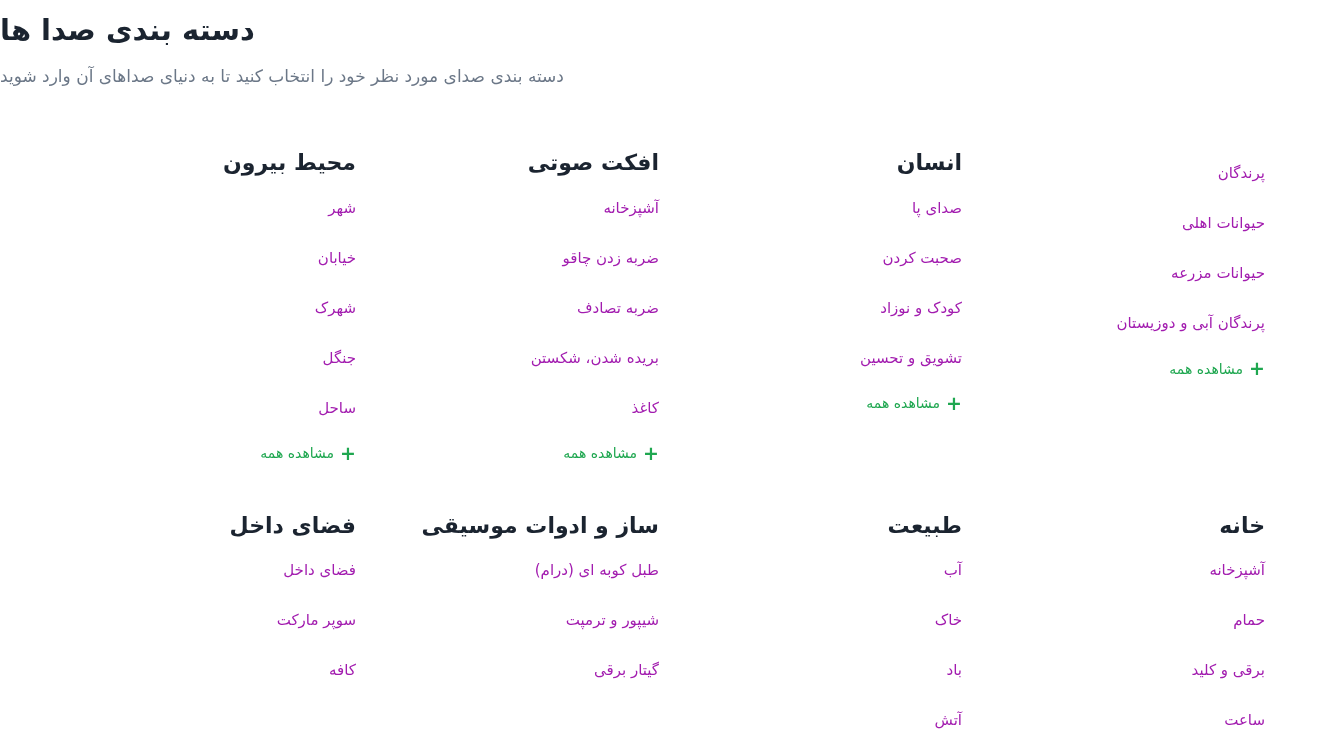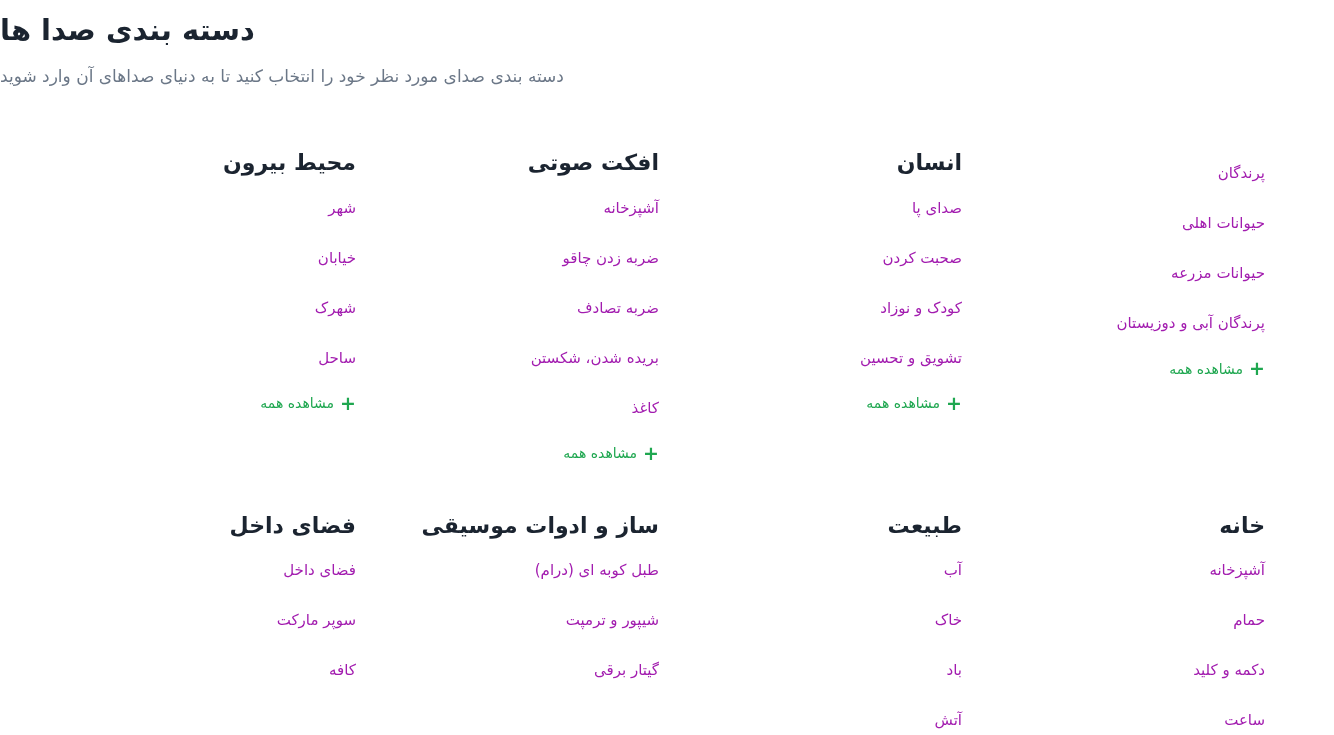--- a/index.html
+++ b/index.html
@@ -184,20 +184,23 @@
   </li>
 
   <li>
     <a class="category-item-link">خیابان</a>
   </li>
 
   <li>
     <a class="category-item-link">شهرک</a>
   </li>
 
+  <li>
+    <a class="category-item-link">جنگل</a>
+  </li>
 
   <li>
     <a class="category-item-link">ساحل</a>
   </li>
 </ul>
     <a class="view-all-link">
       <span class="plus-icon">+</span>
       <span>مشاهده همه</span>
     </a>
   </section>
@@ -207,21 +210,21 @@
     <ul class="category-items">
   <li>
     <a class="category-item-link">آشپزخانه</a>
   </li>
 
   <li>
     <a class="category-item-link">حمام</a>
   </li>
 
   <li>
-    <a class="category-item-link">دکمه و کلید</a>
+    <a class="category-item-link">برقی و کلید</a>
   </li>
 
   <li>
     <a class="category-item-link">ساعت</a>
   </li>
 </ul>
 
   </section>
 
   <section class="category-section">

